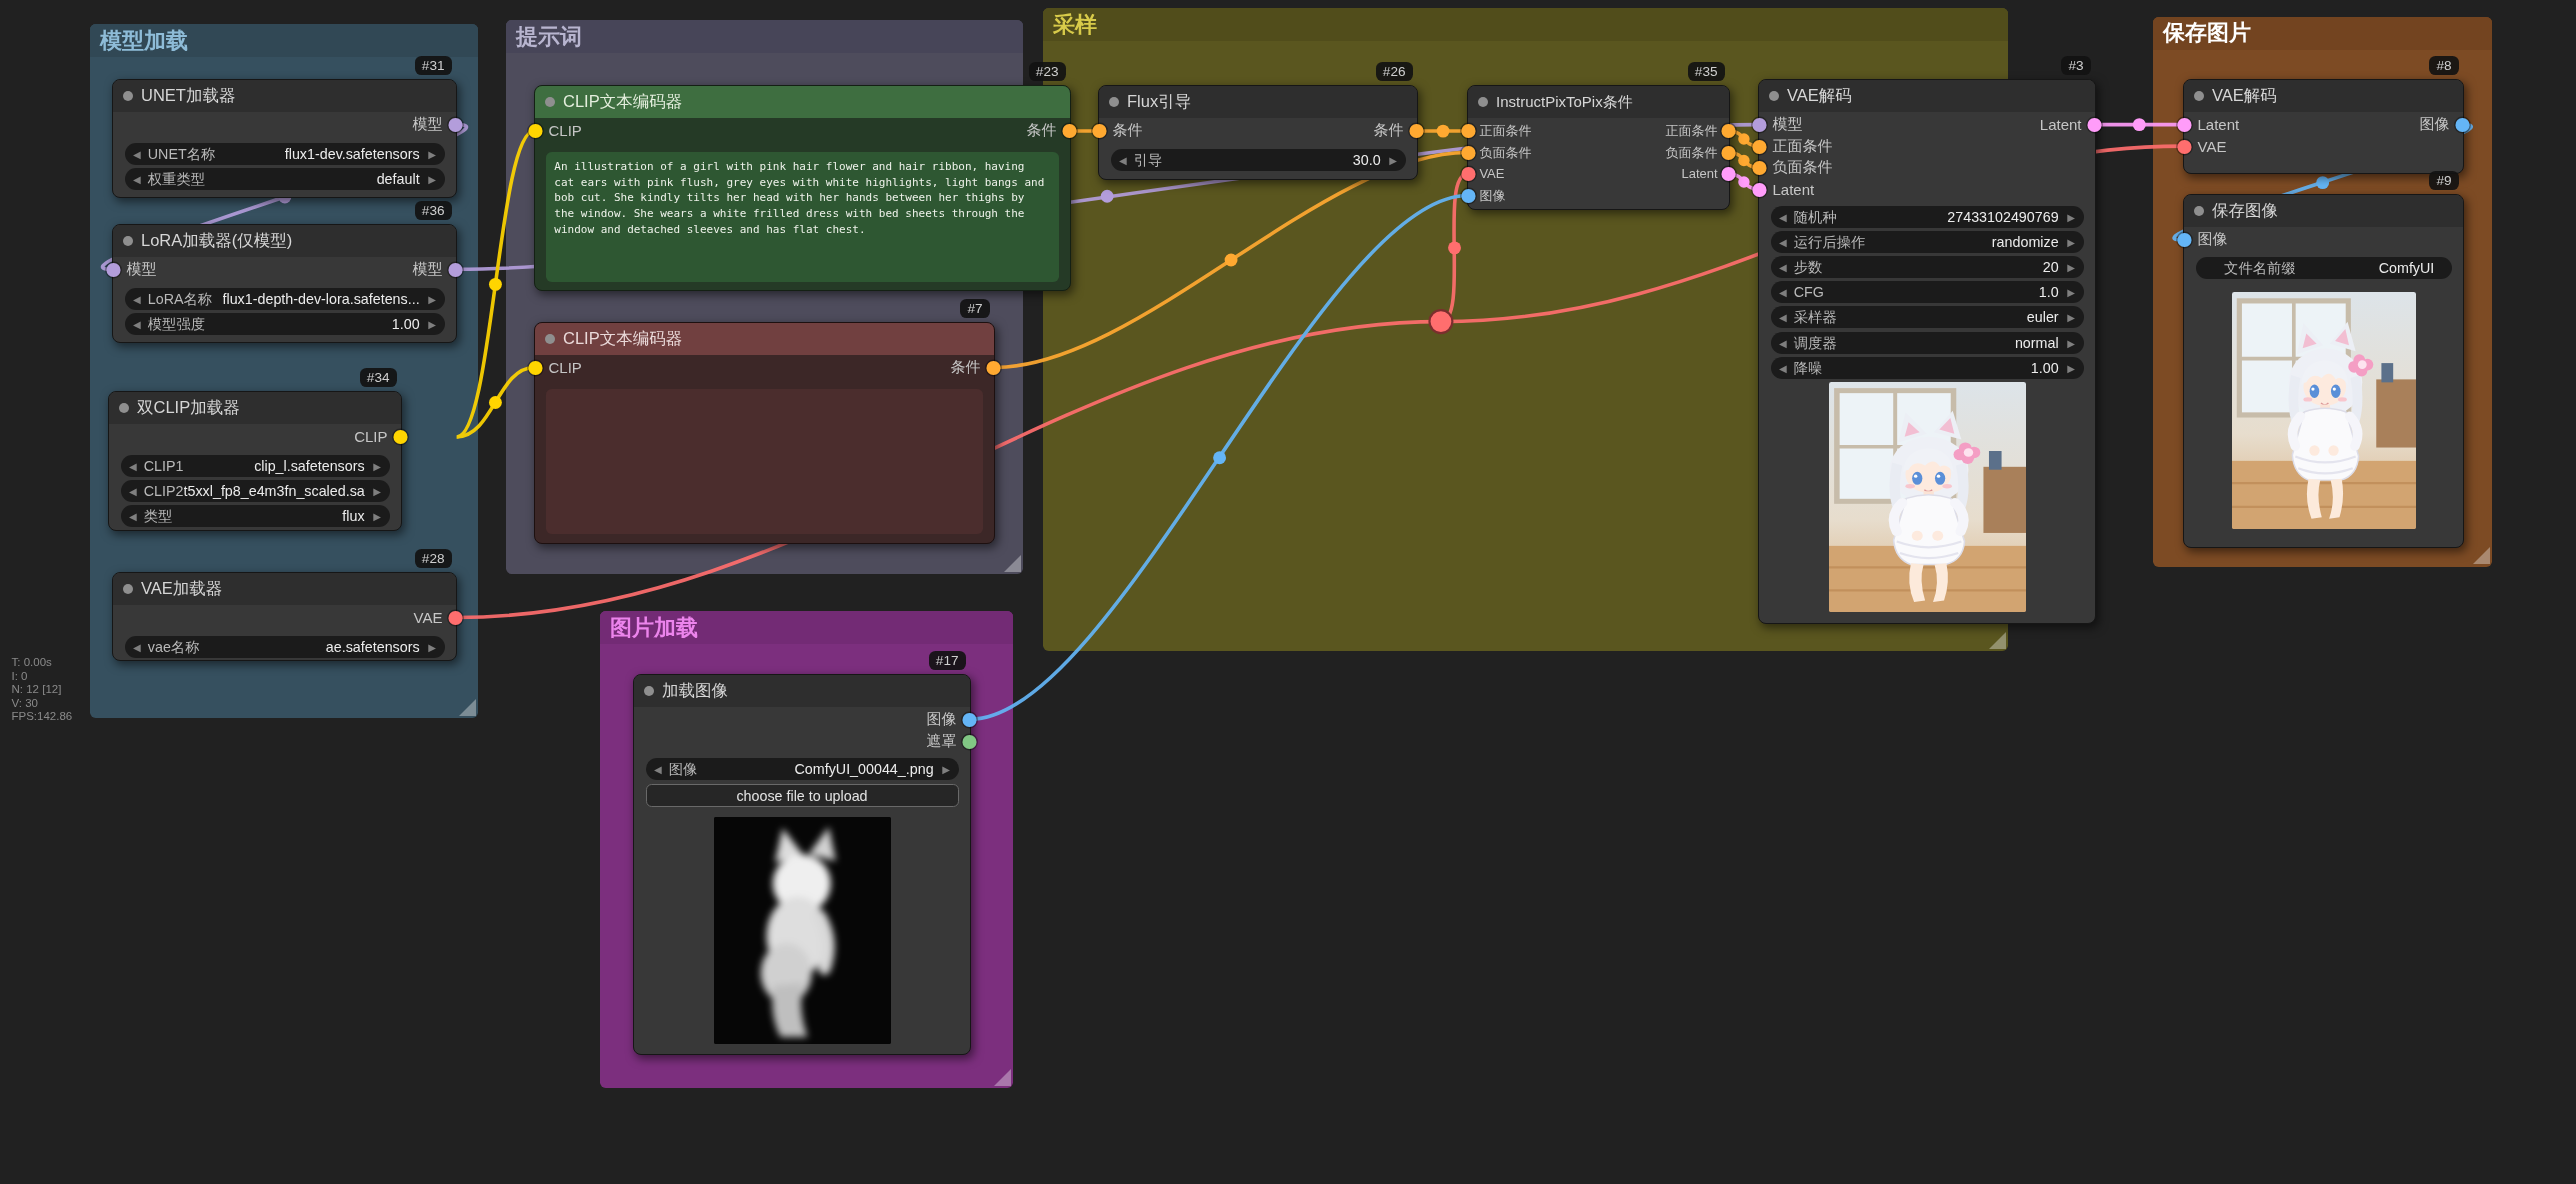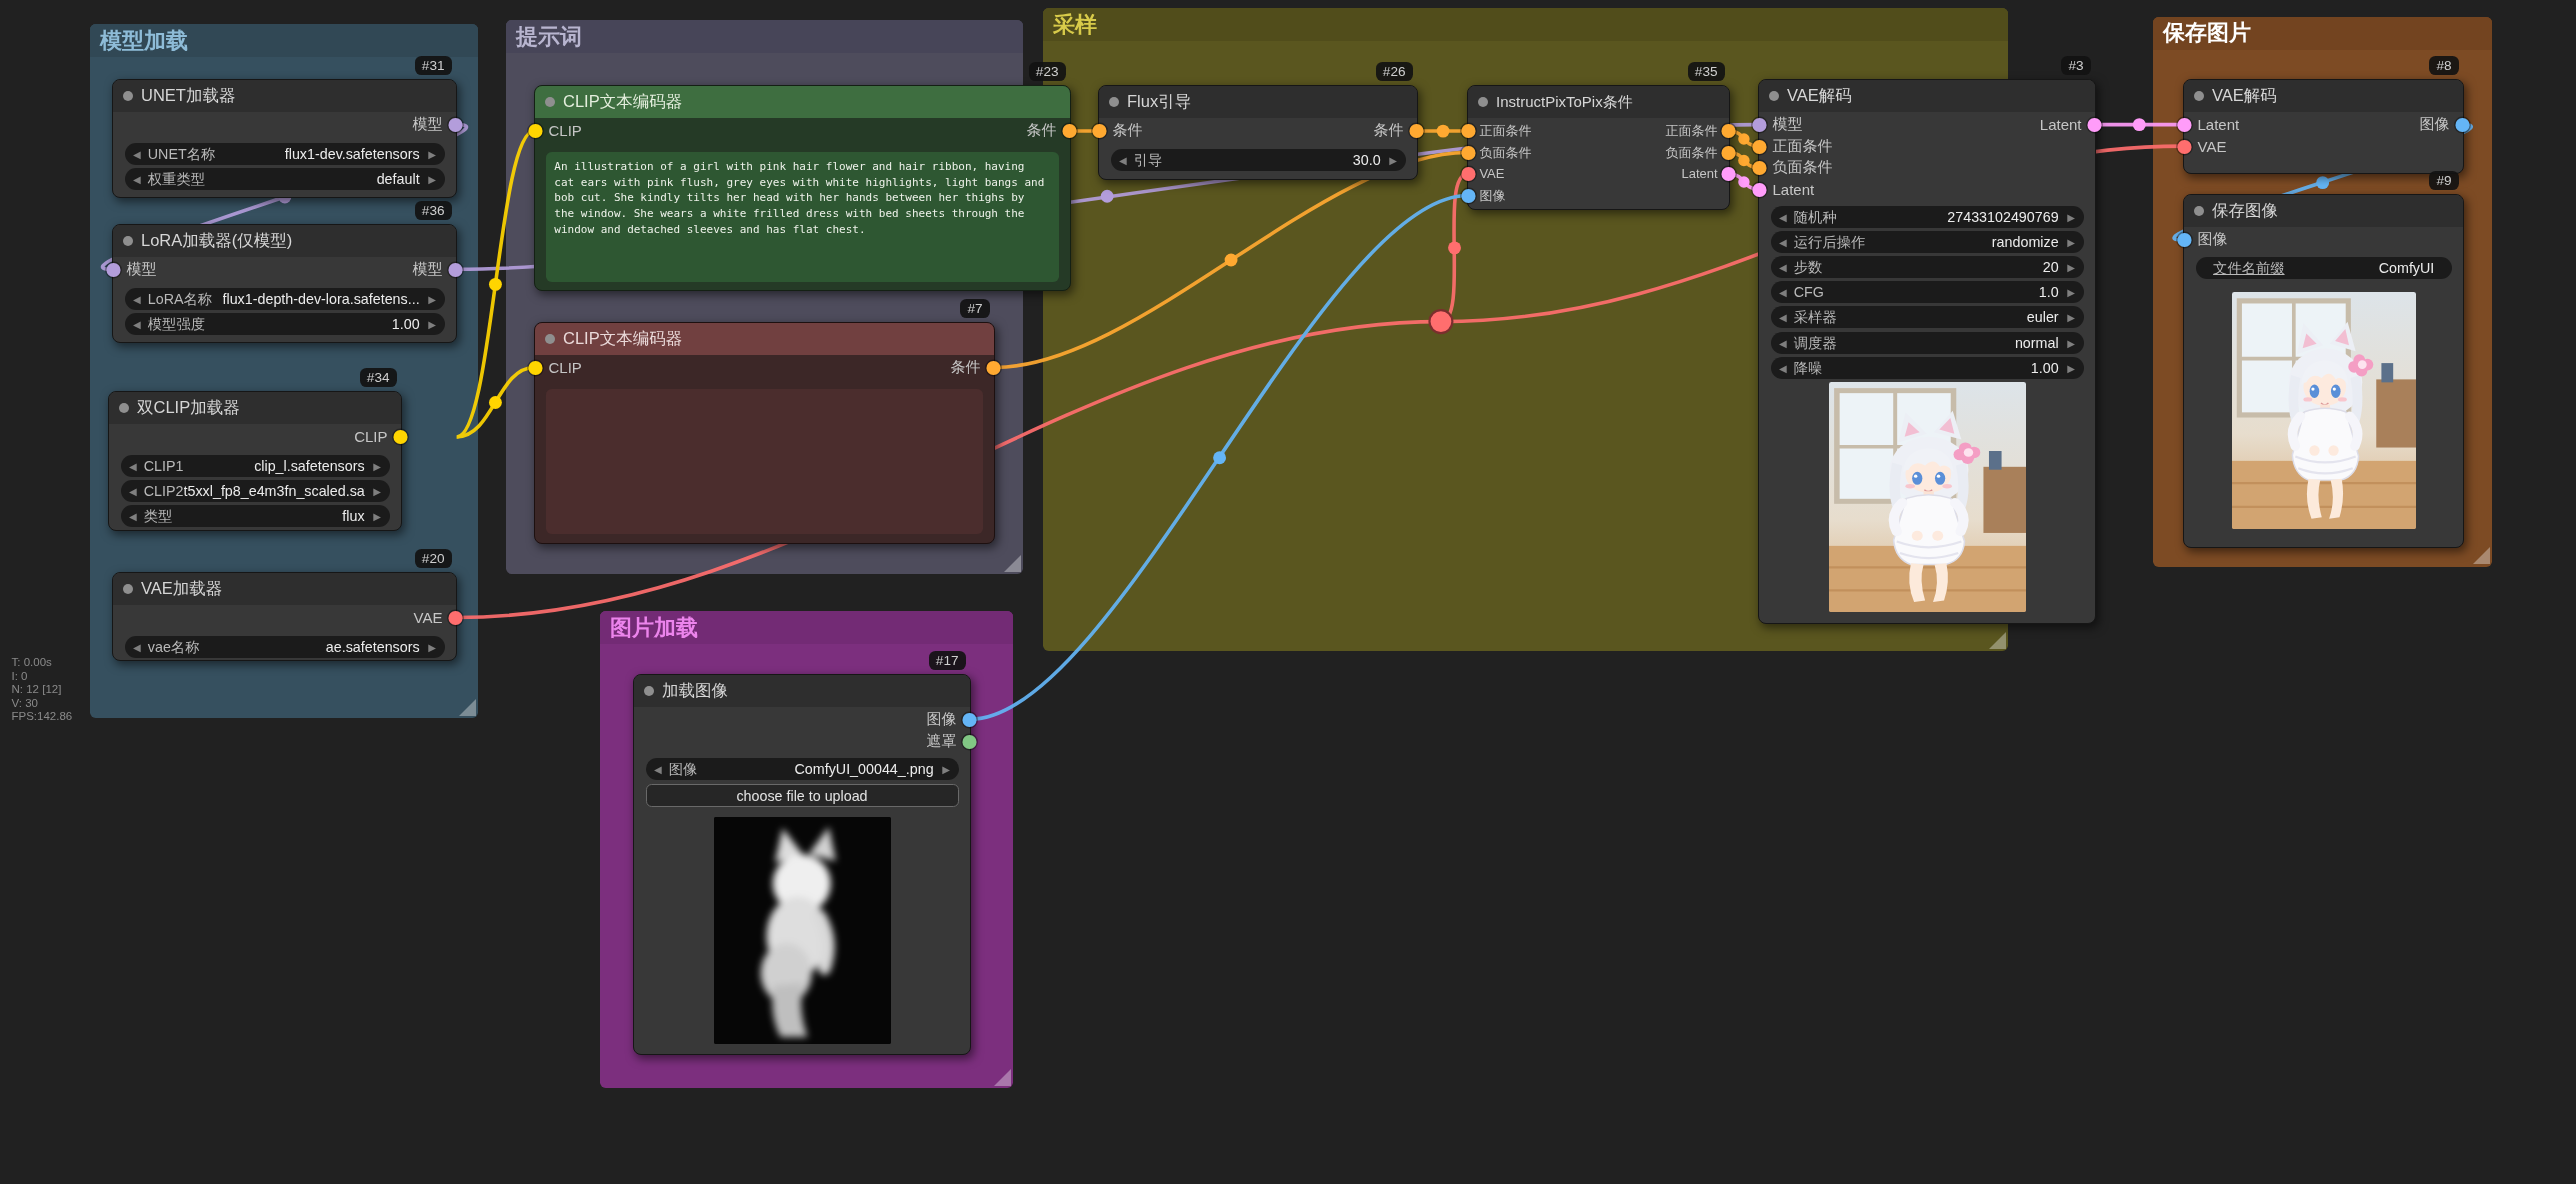--- a/index.html
+++ b/index.html
@@ -37,21 +37,21 @@
   .sock.outp { margin-left:auto; transform:translateX(16.5px); }
   .node-compact .sock { font-size:13px; gap:4.3px; }
   .node-compact .nhead { font-size:15px; }
   .c-model{background:#B39DDB} .c-clip{background:#FFD500} .c-vae{background:#FF6E6E}
   .c-cond{background:#FFA931} .c-latent{background:#FF9CF9} .c-image{background:#64B5F6} .c-mask{background:#81C784}
   .widget { position:absolute; left:11.5px; right:11.5px; height:22px; background:#1b1b1b; border-radius:11.5px;
             display:flex; align-items:center; padding:0 8.6px; font-size:14.3px; }
   .warr { color:#7f7f7f; font-size:10px; flex:0 0 auto; }
   .wlabel { margin-left:7px; color:#b9b9b9; white-space:nowrap; }
   .wvalue { margin-left:auto; margin-right:8.6px; color:#ececec; overflow:hidden; white-space:nowrap; }
-  .widget.tw .wlabel { margin-left:9px;text-decoration:underline; }
+  .widget.tw .wlabel { margin-left:20px; }
   .upbtn { position:absolute; left:11.5px; right:11.5px; height:23px; border:1.4px solid #696969; background:#262626;
            border-radius:5.7px; display:flex; align-items:center; justify-content:center; font-size:14.3px; color:#e3e3e3; }
   .ta { position:absolute; left:10.7px; right:10.7px; border-radius:5.7px; padding:7.2px 8.6px;
         font-family:"DejaVu Sans Mono", monospace; font-size:11px; line-height:1.42; color:#eef2ea;
         overflow:hidden; white-space:pre-wrap; }
   .node-green { background:#253a26; border-color:#142014; }
   .node-green .nhead { background:#3e6e40; color:#e4eedd; }
   .node-green .ta { background:#2e5732; }
   .node-red { background:#3c2727; border-color:#1d1010; }
   .node-red .nhead { background:#714040; color:#ead9d9; }
@@ -285,21 +285,21 @@
   </div>
   <div class="widget" style="top:113px">
     <span class="warr">◀</span>
     <span class="wlabel">类型</span>
     <span class="wvalue">flux</span>
     <span class="warr">▶</span>
   </div>
 </div>
 
 <div class="node" style="left:112px;top:572px;width:345px;height:89px">
-  <div class="badge">#20</div>
+  <div class="badge">#28</div>
   <div class="nhead">
     <span class="hdot"></span>
     <span class="ntitle">VAE加载器</span>
   </div>
   <div class="iorow" style="top:34px">
     <div class="sock outp">
       <span>VAE</span>
       <span class="dot c-vae"></span>
     </div>
   </div>

